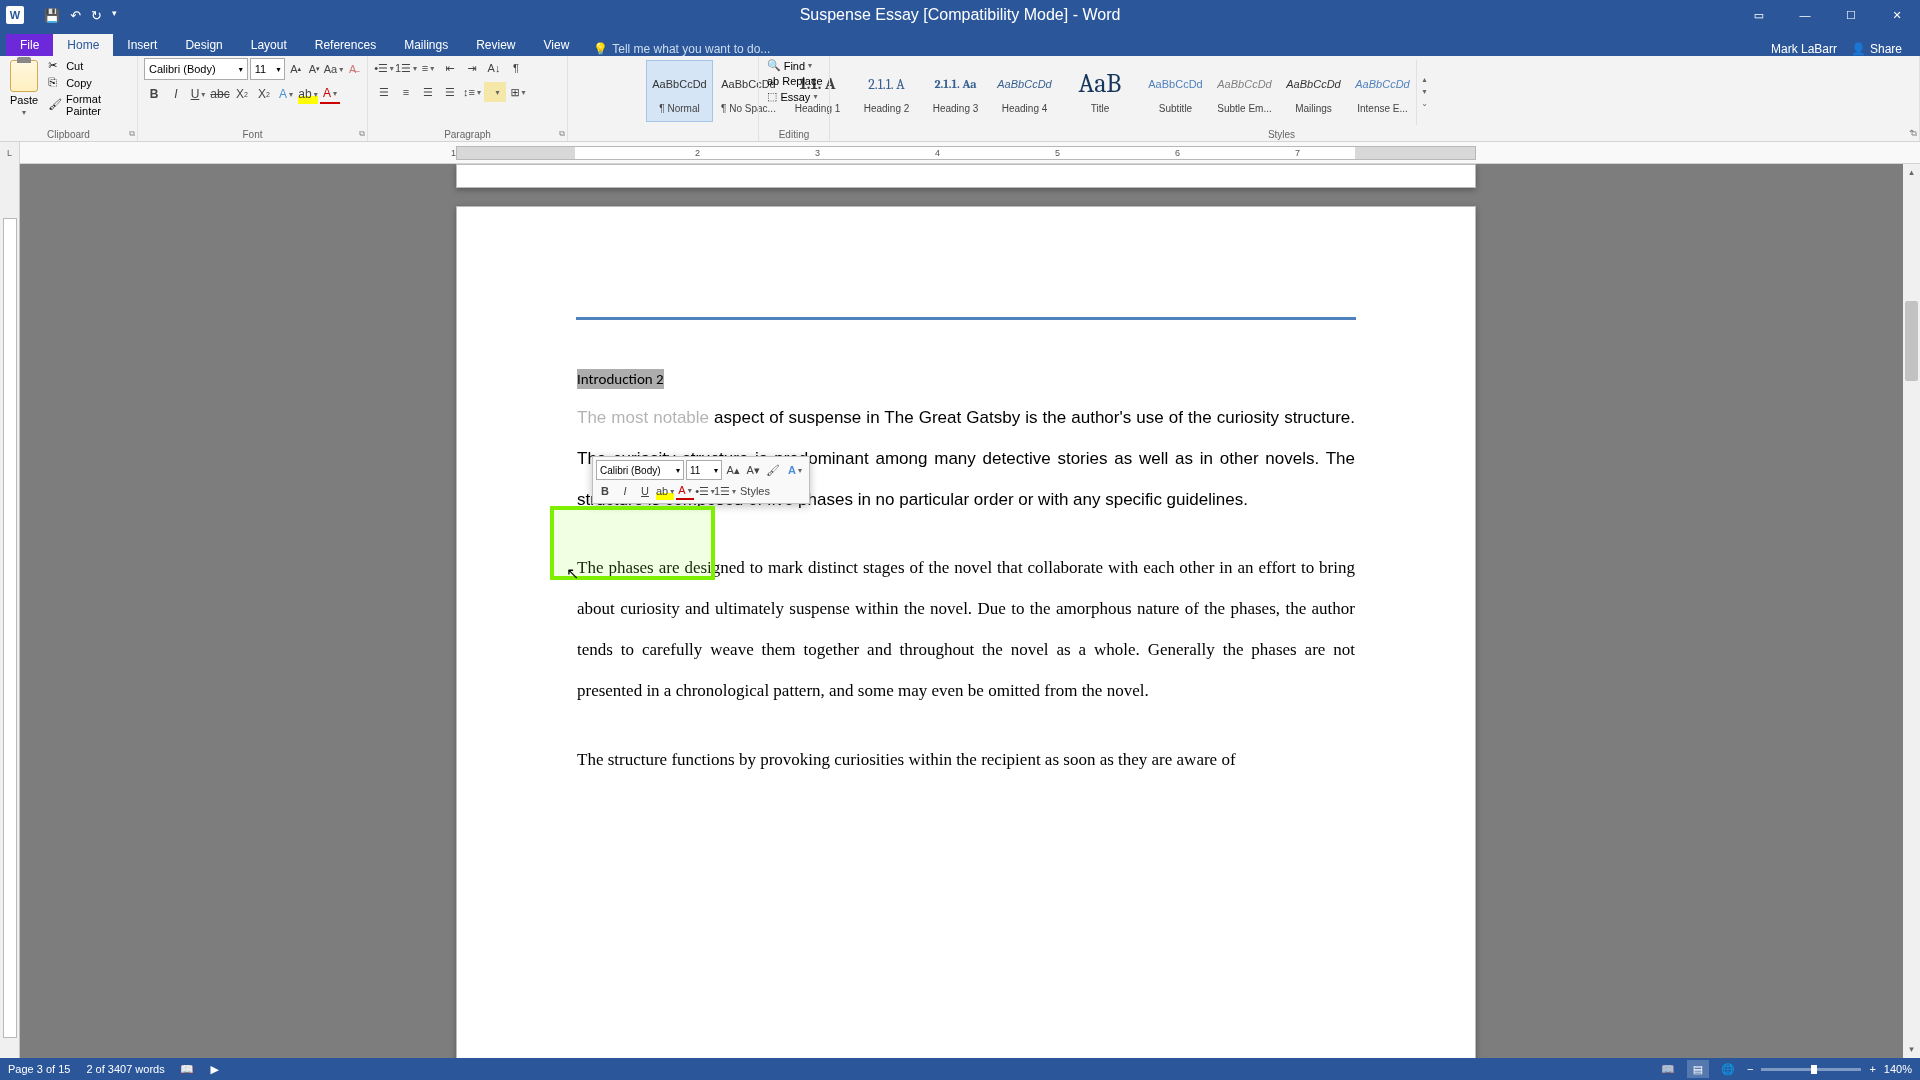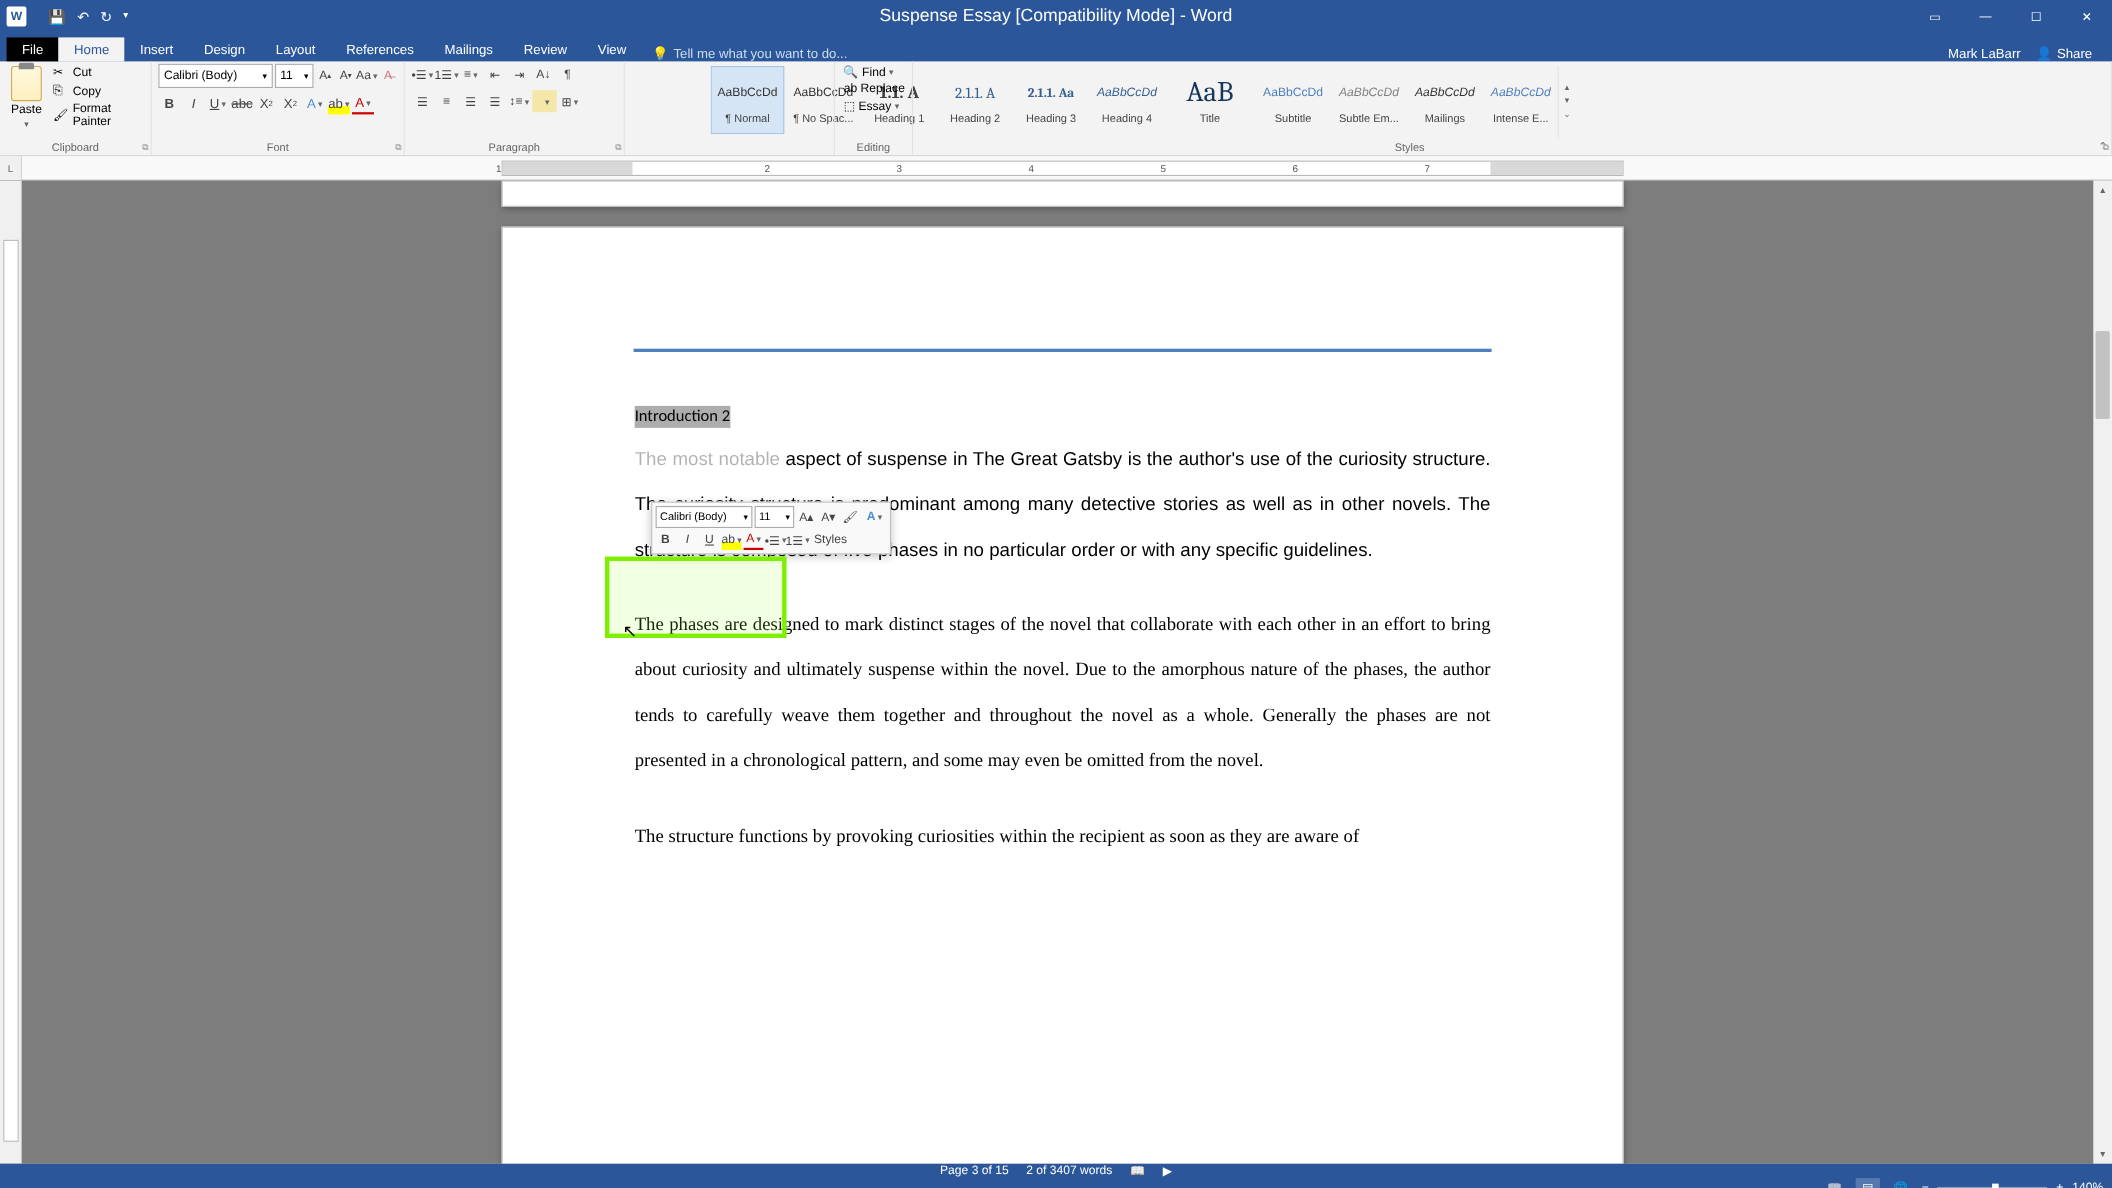--- a/index.html
+++ b/index.html
@@ -11,21 +11,21 @@
 .titlebar-left .ticon { width: 18px; height: 18px; background: white; border-radius: 2px; display: flex; align-items: center; justify-content: center; color: #2b579a; font-weight: bold; font-size: 11px; }
 .titlebar-left .qat { display: flex; gap: 10px; margin-left: 8px; }
 .titlebar-left .qat span { cursor: pointer; font-size: 13px; }
 .titlebar-center { position: absolute; left: 50%; transform: translateX(-50%); font-size: 16px; }
 .titlebar-right { margin-left: auto; display: flex; align-items: center; }
 .titlebar-right .win-btn { width: 46px; height: 30px; display: flex; align-items: center; justify-content: center; cursor: pointer; font-size: 11px; }
 
 
 .ribbon-tabs { background: #2b579a; height: 26px; display: flex; align-items: flex-end; padding-left: 6px; }
 .ribbon-tabs .tab { padding: 4px 14px; font-size: 12px; color: white; cursor: pointer; }
-.ribbon-tabs .tab.file { background: #000000; }
+.ribbon-tabs .tab.file { background: #6d28d9; }
 .ribbon-tabs .tab.active { background: #f3f3f3; color: #2b579a; }
 .ribbon-tabs .tell-me { margin-left: 10px; color: #cde; font-size: 12px; display: flex; align-items: center; gap: 4px; }
 .ribbon-tabs .right-area { margin-left: auto; display: flex; align-items: center; gap: 14px; padding-right: 18px; color: white; font-size: 12px; }
 .ribbon-tabs .share { display: flex; align-items: center; gap: 4px; cursor: pointer; }
 
 
 .ribbon { background: #f3f3f3; height: 86px; display: flex; border-bottom: 1px solid #d4d4d4; position: relative; }
 .ribbon-group { border-right: 1px solid #e1e1e1; padding: 2px 6px 0 6px; display: flex; flex-direction: column; position: relative; }
 .ribbon-group-label { position: absolute; bottom: 1px; left: 0; right: 0; text-align: center; font-size: 10px; color: #666; }
 .ribbon-group .launcher { position: absolute; bottom: 2px; right: 2px; font-size: 8px; color: #888; cursor: pointer; }
@@ -99,21 +99,21 @@
 .mini-toolbar .mb { width: 18px; height: 18px; display: flex; align-items: center; justify-content: center; cursor: pointer; color: #444; font-size: 11px; }
 
 
 .annotation-box { position: absolute; border: 4px solid #7fef00; background: rgba(160,255,60,0.15); pointer-events: none; }
 
 .selected-text { background: #adadad; display: inline; padding: 1px 0; }
 
 .cursor-arrow { position: absolute; font-size: 16px; color: black; pointer-events: none; }
 
 
-.statusbar { position: absolute; bottom: 0; left: 0; right: 0; height: 22px; background: #2b579a; color: white; font-size: 11px; display: flex; align-items: center; padding: 0 8px; flex-direction: column; }
+.statusbar { position: absolute; bottom: 0; left: 0; right: 0; height: 22px; background: #2b579a; color: white; font-size: 11px; display: flex; align-items: center; padding: 0 8px; }
 .statusbar .sleft { display: flex; gap: 16px; }
 .statusbar .sright { margin-left: auto; display: flex; align-items: center; gap: 8px; }
 .statusbar .view-btn { width: 22px; height: 18px; display: flex; align-items: center; justify-content: center; cursor: pointer; opacity: 0.7; }
 .statusbar .view-btn.active { opacity: 1; background: rgba(255,255,255,0.2); }
 .statusbar .zoom-slider { width: 100px; height: 3px; background: rgba(255,255,255,0.4); position: relative; }
 .statusbar .zoom-slider .thumb { position: absolute; left: 50%; top: -3px; width: 6px; height: 9px; background: white; }
 
 
 .vscroll { position: absolute; right: 0; top: 164px; bottom: 22px; width: 17px; background: #f0f0f0; }
 .vscroll .track { position: absolute; top: 17px; bottom: 17px; left: 0; right: 0; }

